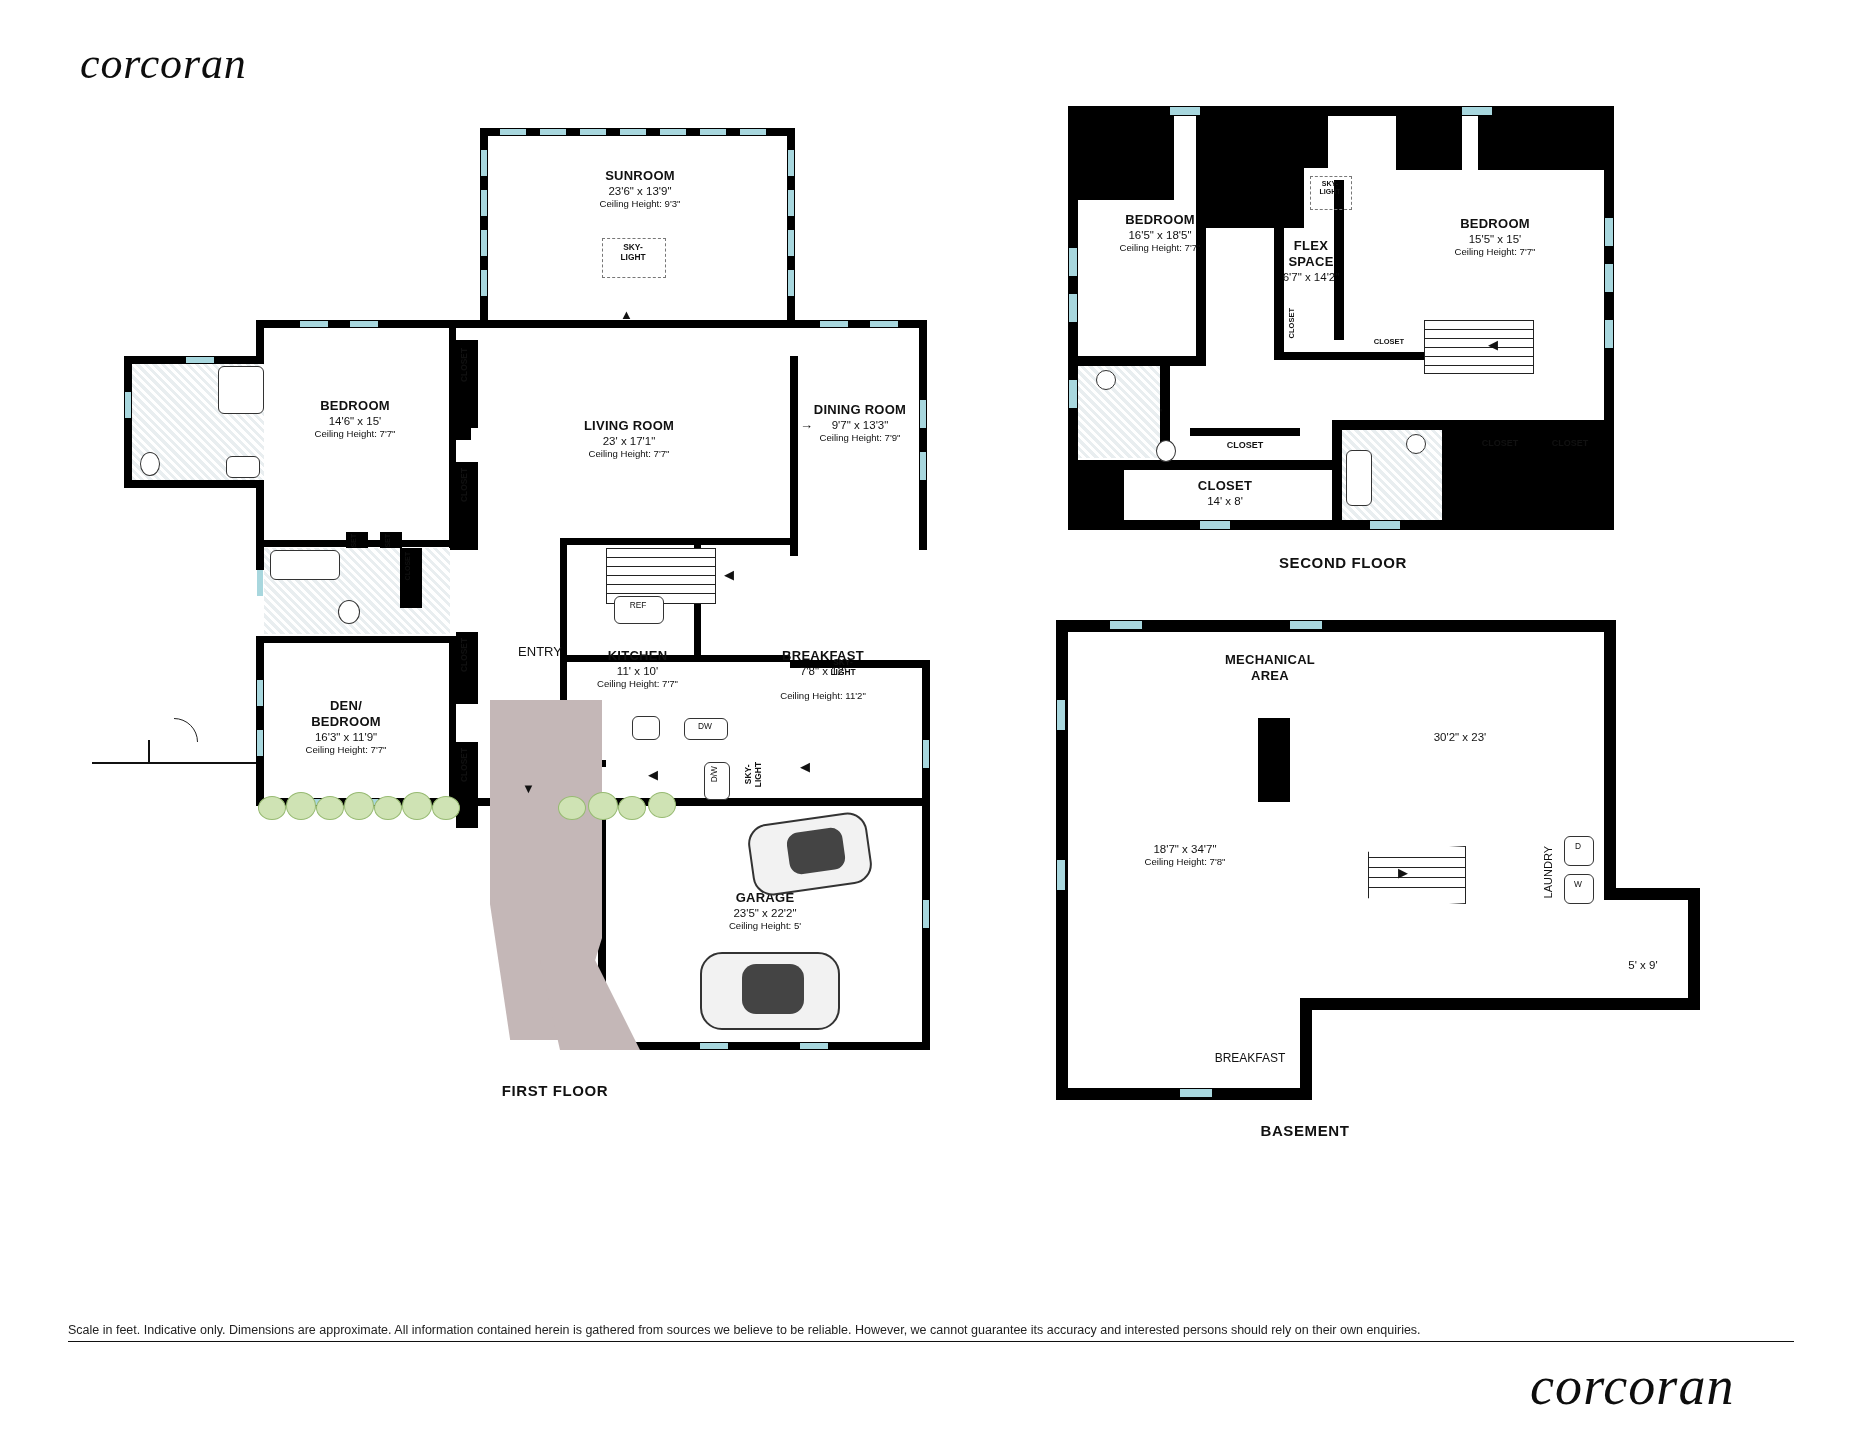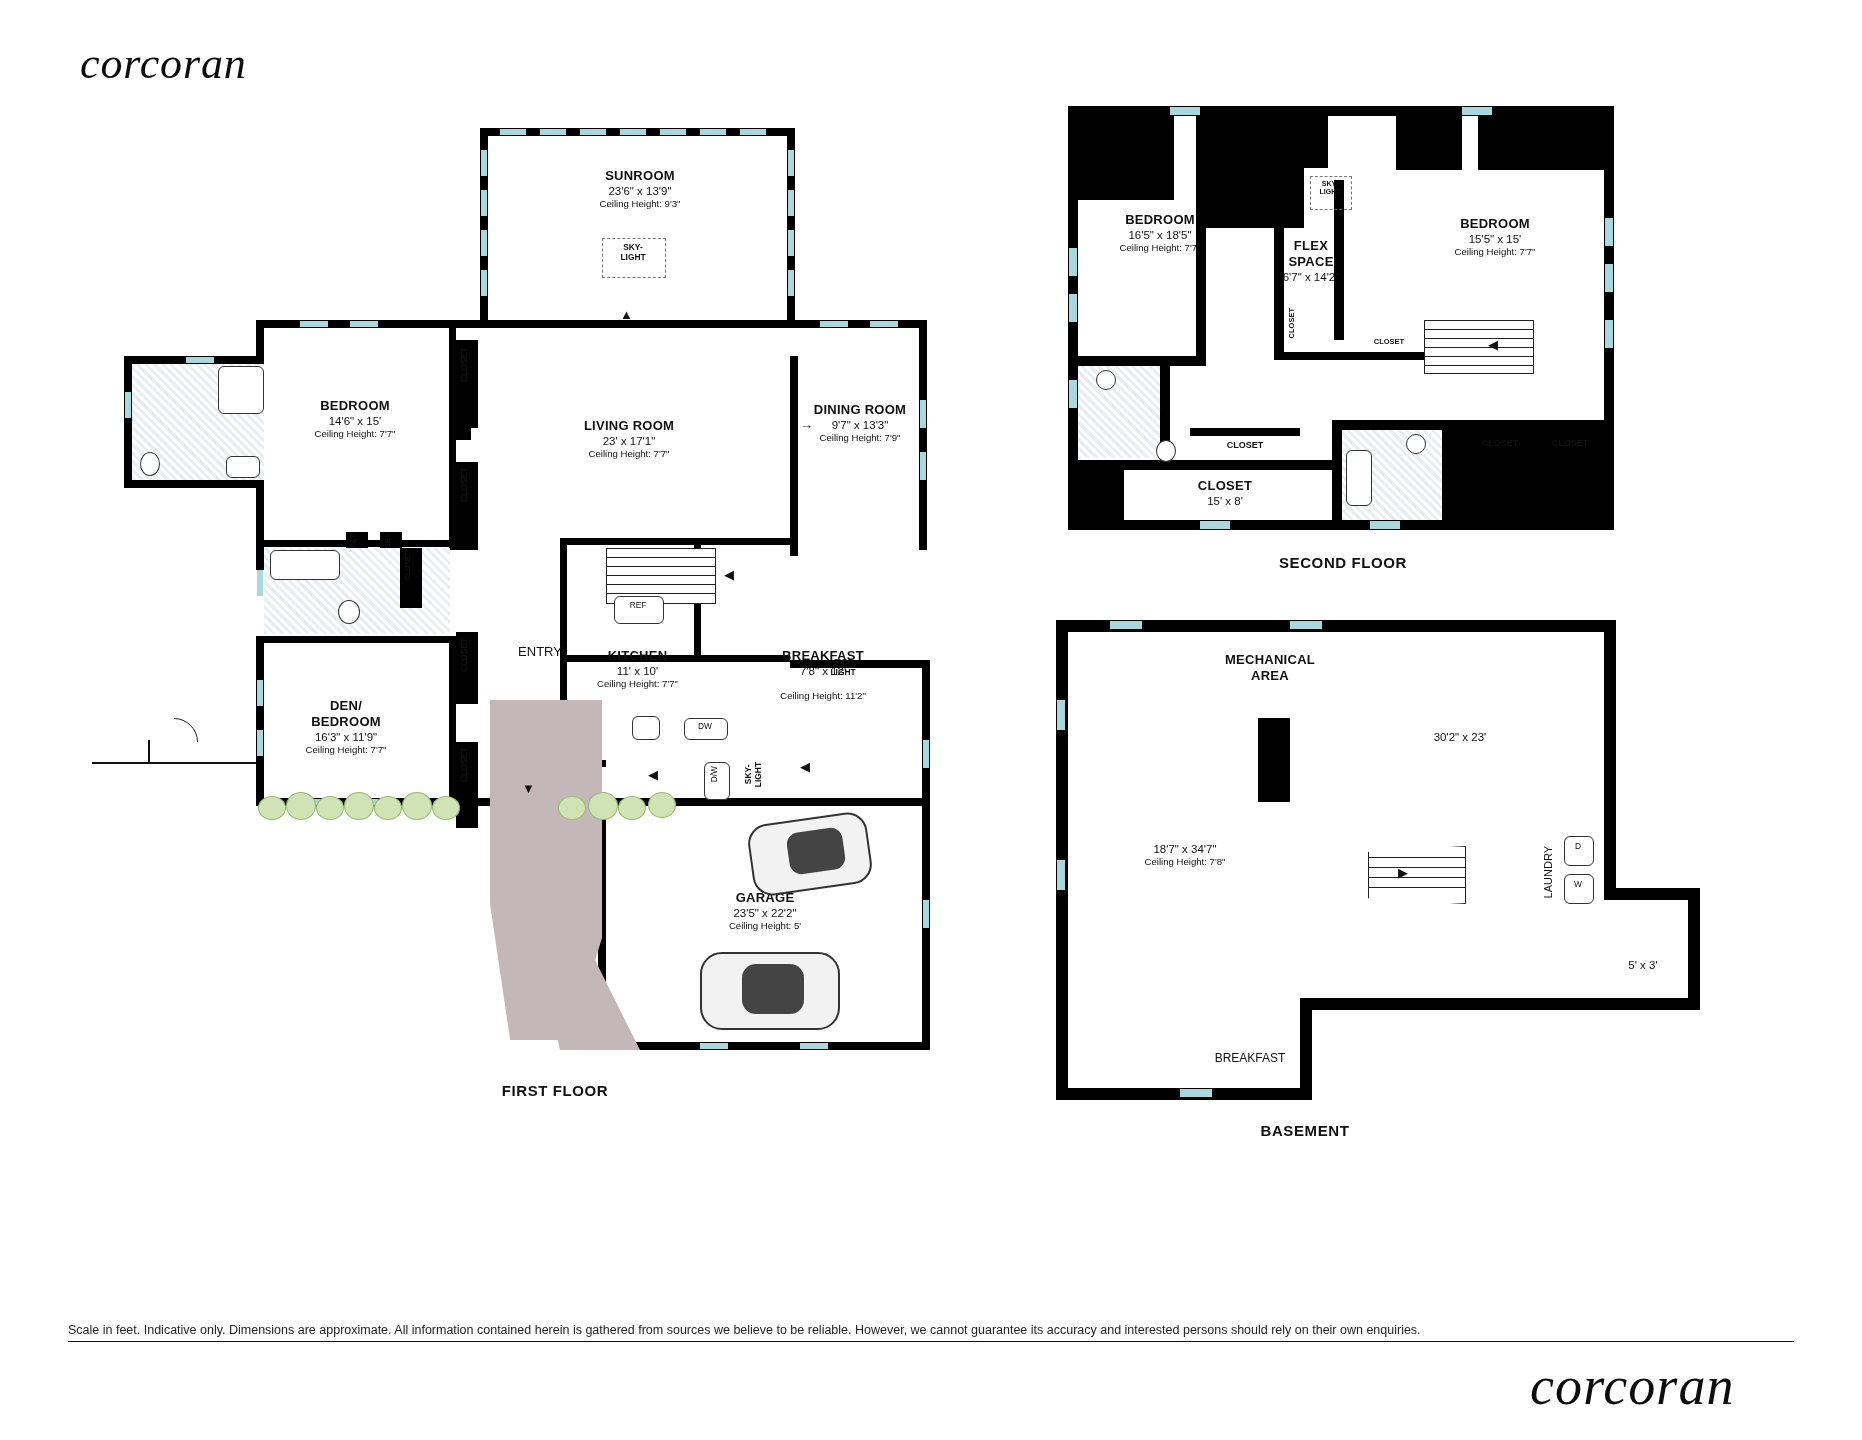--- a/index.html
+++ b/index.html
@@ -355,21 +355,21 @@
     <div class="rm" style="left:1082px;top:390px;width:110px;">
       <span class="n">BATH</span>
       <span class="d">8'5" x 6'3"</span>
     </div>
     <div class="rm" style="left:1340px;top:438px;width:110px;">
       <span class="n">BATH</span>
       <span class="d">10' x 7'</span>
     </div>
     <div class="rm" style="left:1150px;top:478px;width:150px;">
       <span class="n">CLOSET</span>
-      <span class="d">15' x 8'</span>
+      <span class="d">14' x 8'</span>
     </div>
 
     <div class="tiny vert" style="left:1288px;top:308px;font-size:7.5px;"><span>CLOSET</span></div>
     <div class="tiny" style="left:1366px;top:338px;width:46px;font-size:7.5px;"><span>CLOSET</span></div>
     <div class="wall" style="left:1190px;top:428px;width:110px;height:8px;"></div>
     <div class="tiny" style="left:1210px;top:440px;width:70px;font-size:9px;"><span>CLOSET</span></div>
     <div class="tiny" style="left:1470px;top:438px;width:60px;font-size:9px;"><span>CLOSET</span></div>
     <div class="tiny" style="left:1540px;top:438px;width:60px;font-size:9px;"><span>CLOSET</span></div>
     <div class="skybox" style="left:1310px;top:176px;width:40px;height:32px;"></div>
     <div class="tiny" style="left:1310px;top:180px;width:40px;font-size:7px;">SKY-<br>LIGHT</div>
@@ -416,21 +416,21 @@
       <span class="n">AREA</span>
     </div>
     <div class="rm" style="left:1380px;top:730px;width:160px;">
       <span class="d">30'2" x 23'</span>
     </div>
     <div class="rm" style="left:1090px;top:842px;width:190px;">
       <span class="d">18'7" x 34'7"</span>
       <span class="c">Ceiling Height: 7'8"</span>
     </div>
     <div class="rm" style="left:1588px;top:958px;width:110px;">
-      <span class="d">5' x 3'</span>
+      <span class="d">5' x 9'</span>
     </div>
     <div class="tiny" style="left:1190px;top:1052px;width:120px;font-size:12px;font-weight:normal;"><span>BREAKFAST</span></div>
     <div class="tiny vert" style="left:1542px;top:846px;font-size:11px;font-weight:normal;"><span>LAUNDRY</span></div>
     <div class="fx rr" style="left:1564px;top:836px;width:28px;height:28px;"></div>
     <div class="tiny" style="left:1564px;top:842px;width:28px;font-weight:normal;"><span>D</span></div>
     <div class="fx rr" style="left:1564px;top:874px;width:28px;height:28px;"></div>
     <div class="tiny" style="left:1564px;top:880px;width:28px;font-weight:normal;"><span>W</span></div>
 
     <div class="stairs" style="left:1368px;top:846px;width:96px;height:56px;clip-path:polygon(0 10%,100% 0,100% 100%,0 90%);">
       <i style="top:10px;"></i>

